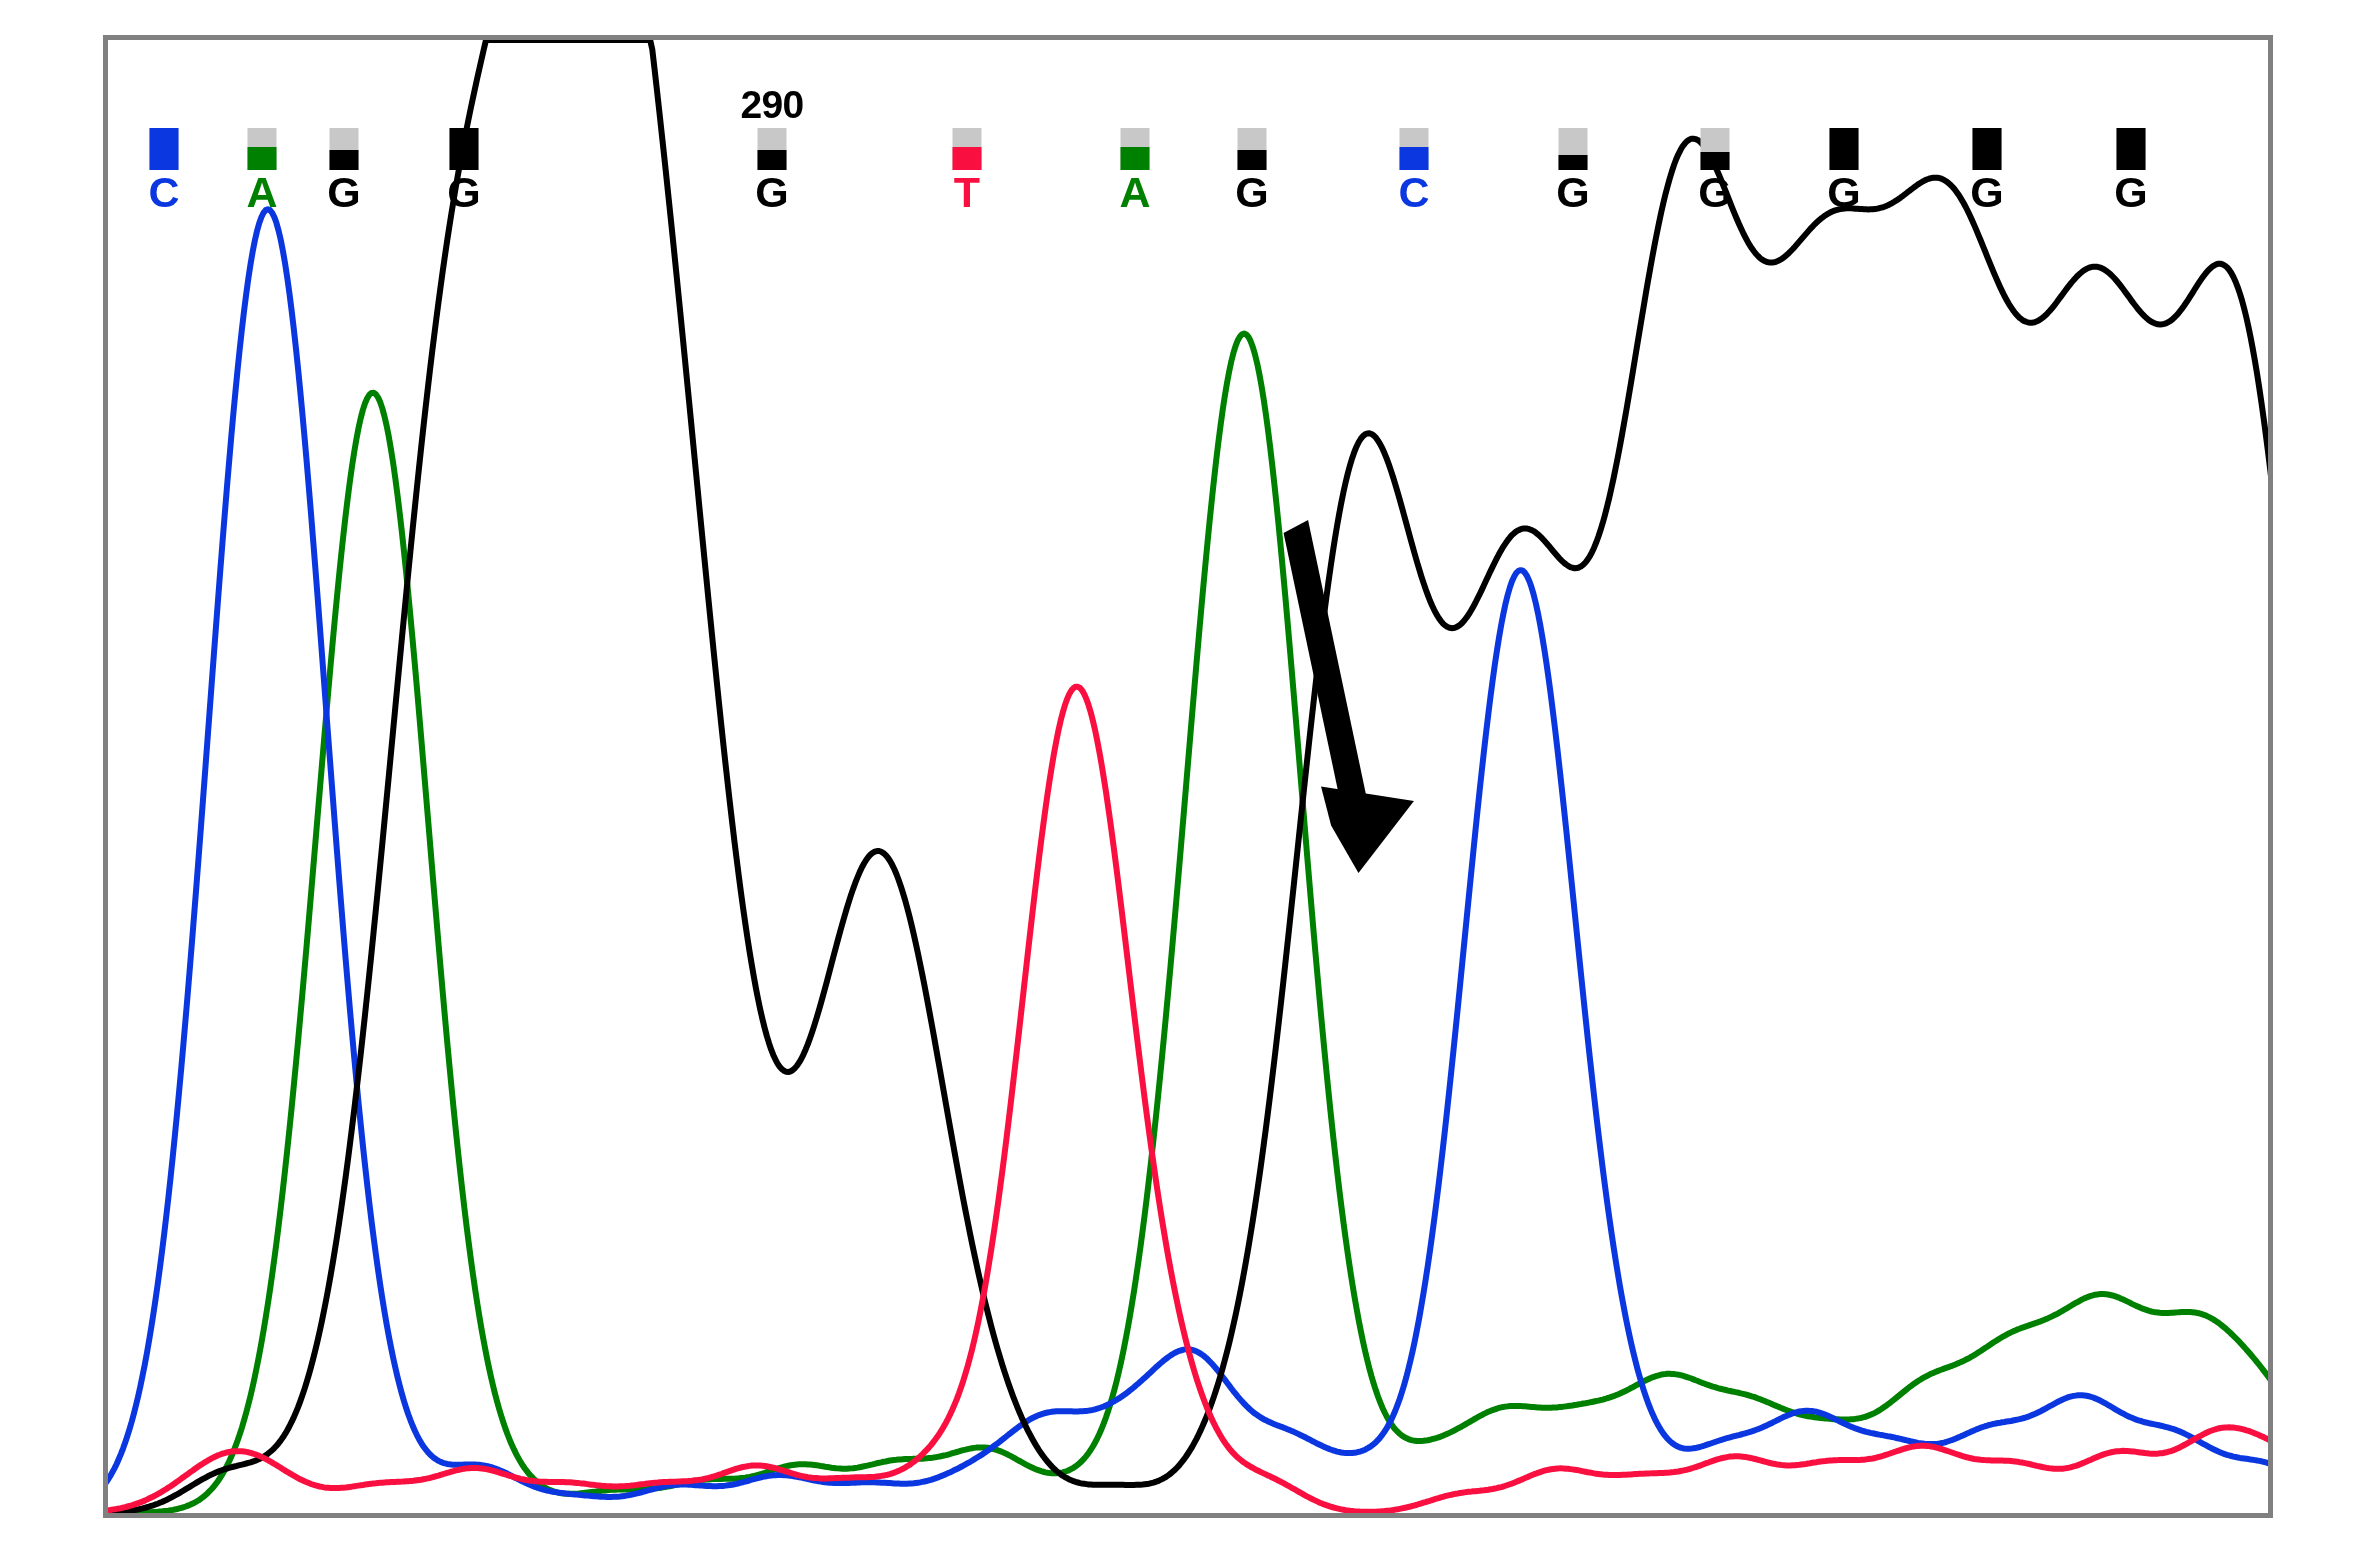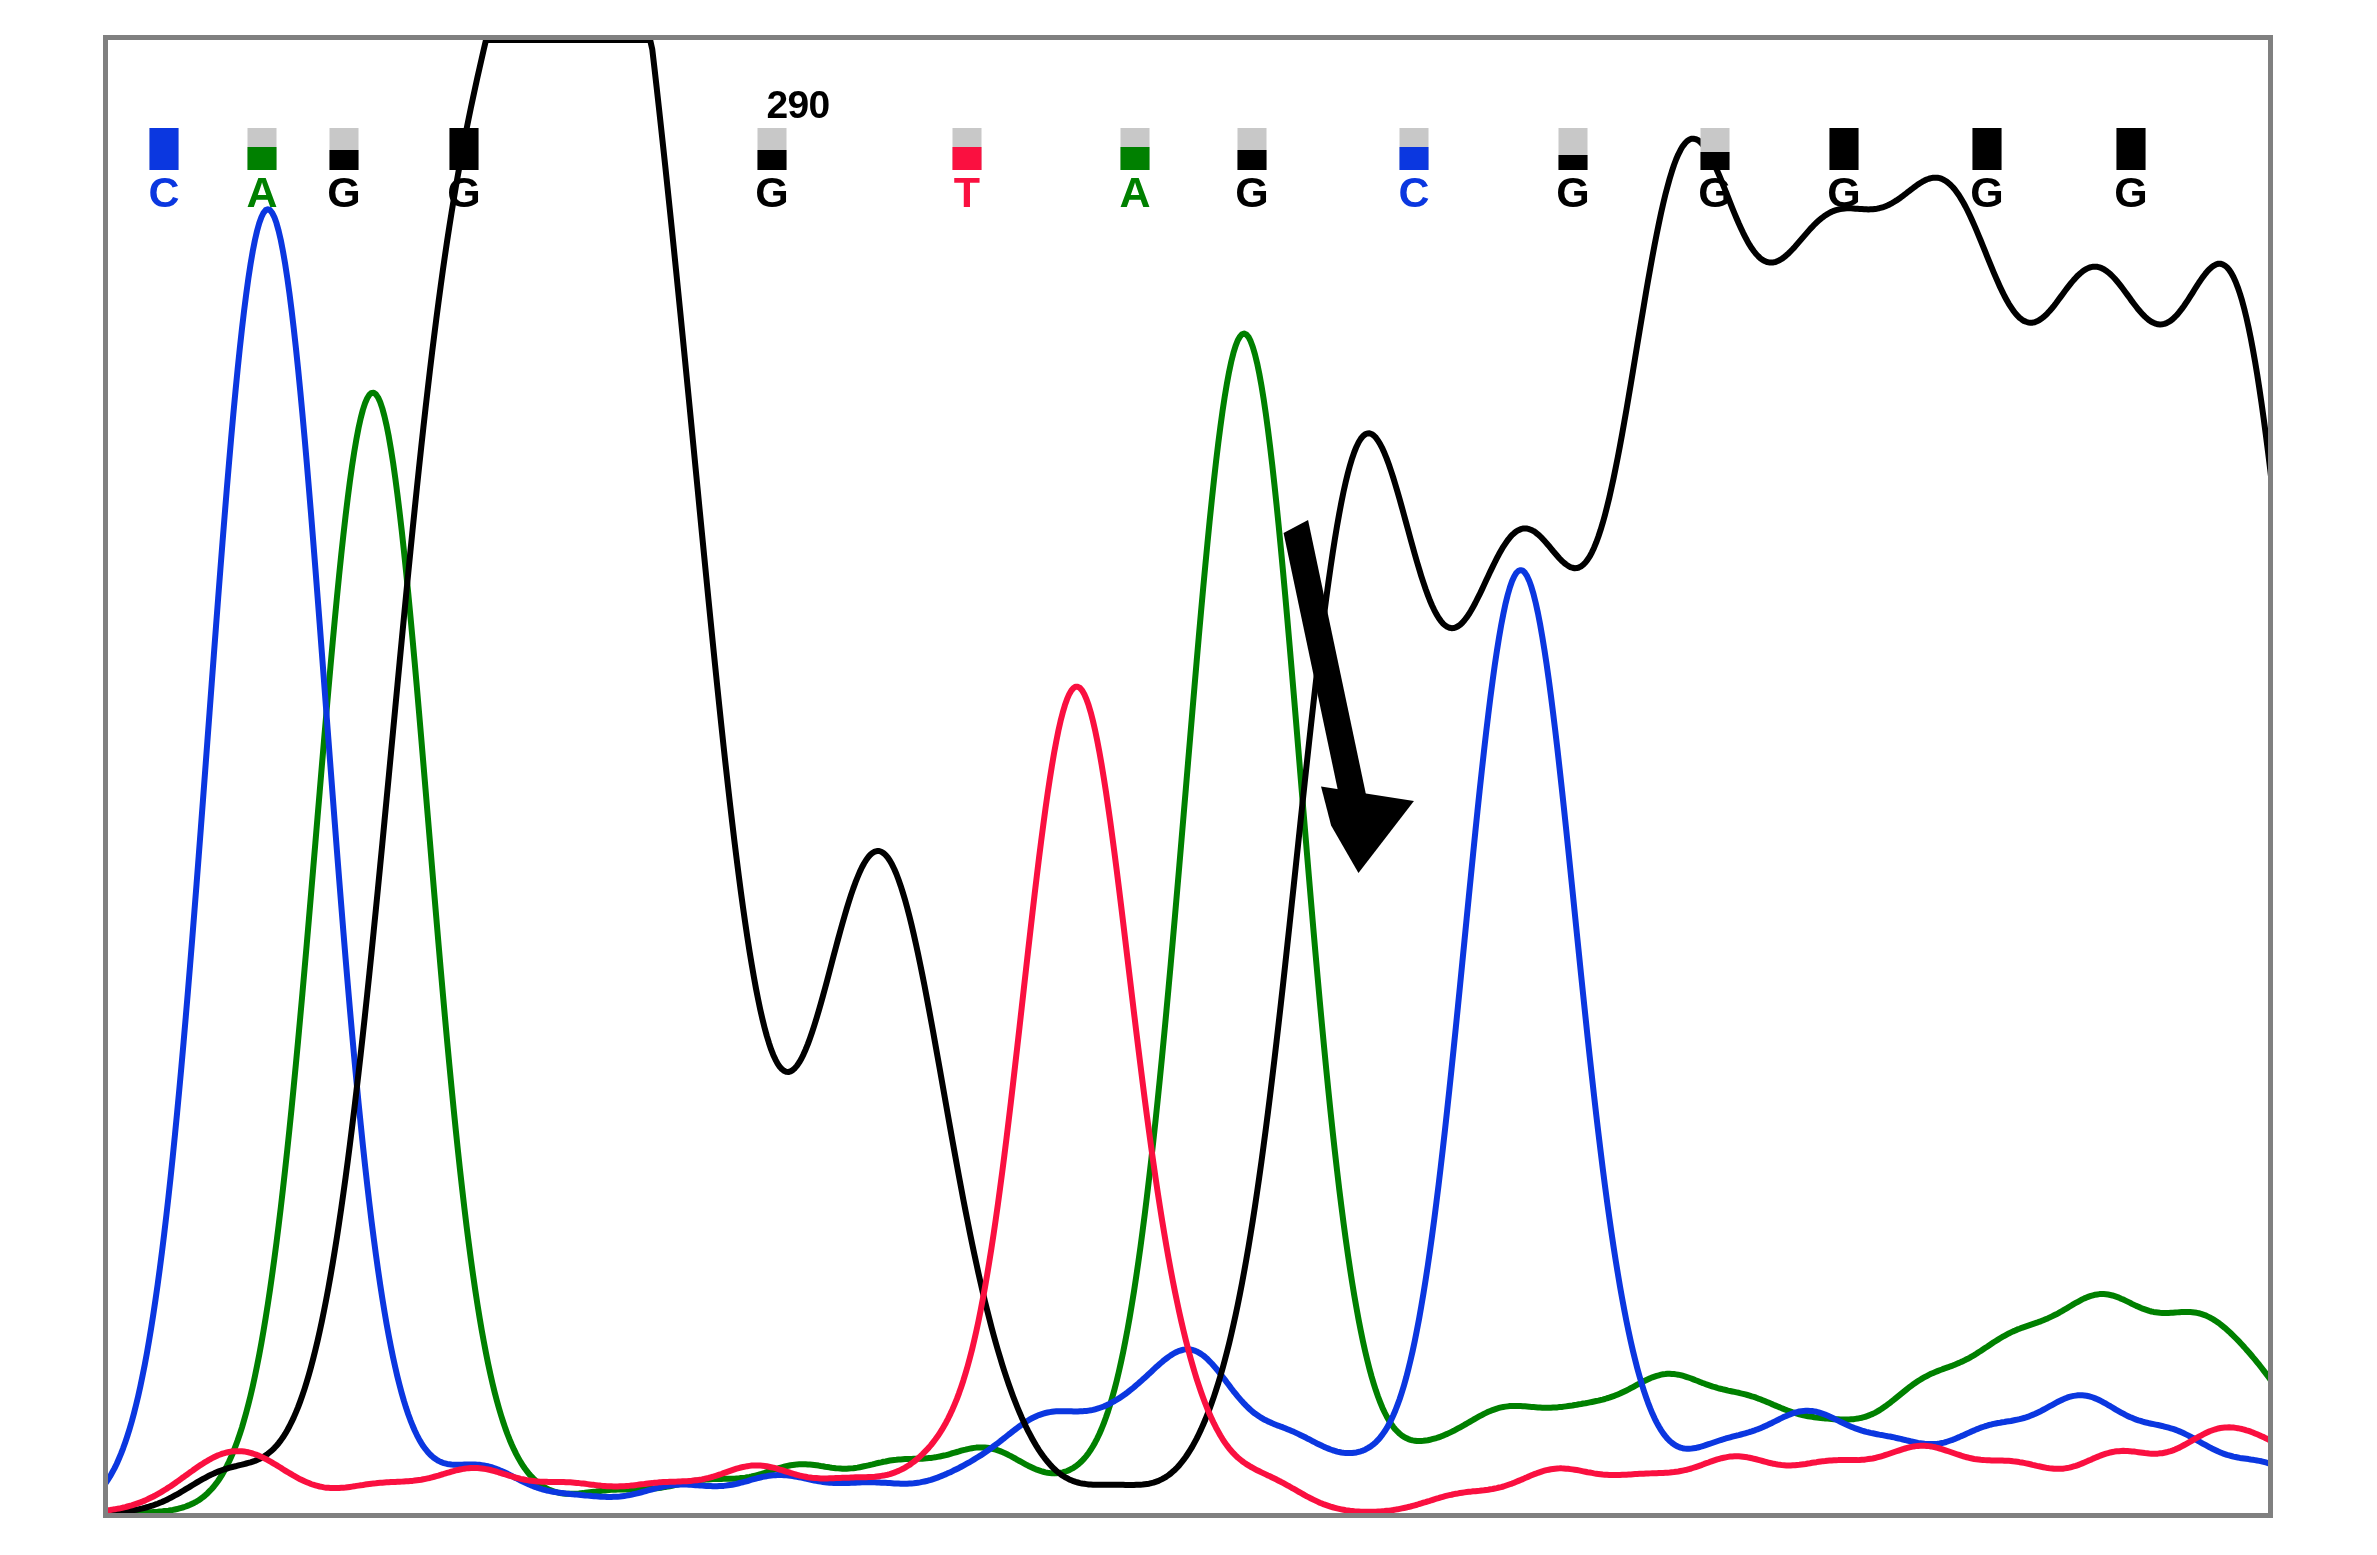--- a/index.html
+++ b/index.html
@@ -130,21 +130,21 @@
         </div>
         <div class="base-letter" style="color: rgb(0, 0, 0);">G</div>
       </div>
       <div class="basecall" style="left: 464px; top: 128px;">
         <div class="qual-bar" style="background: rgb(200, 200, 200);">
           <div class="qual-fill" style="height: 100%; background: rgb(0, 0, 0);"></div>
         </div>
         <div class="base-letter" style="color: rgb(0, 0, 0);">G</div>
       </div>
       <div class="basecall" style="left: 772px; top: 128px;">
-        <div class="index-label" style="bottom: auto; top: -45px; text-align: right;">290</div>
+        <div class="index-label" style="bottom: auto; top: -45px;">290</div>
         <div class="qual-bar" style="background: rgb(200, 200, 200);">
           <div class="qual-fill" style="height: 48%; background: rgb(0, 0, 0);"></div>
         </div>
         <div class="base-letter" style="color: rgb(0, 0, 0);">G</div>
       </div>
       <div class="basecall" style="left: 967px; top: 128px;">
         <div class="qual-bar" style="background: rgb(200, 200, 200);">
           <div class="qual-fill" style="height: 55%; background: rgb(250, 16, 64);"></div>
         </div>
         <div class="base-letter" style="color: rgb(250, 16, 64);">T</div>

